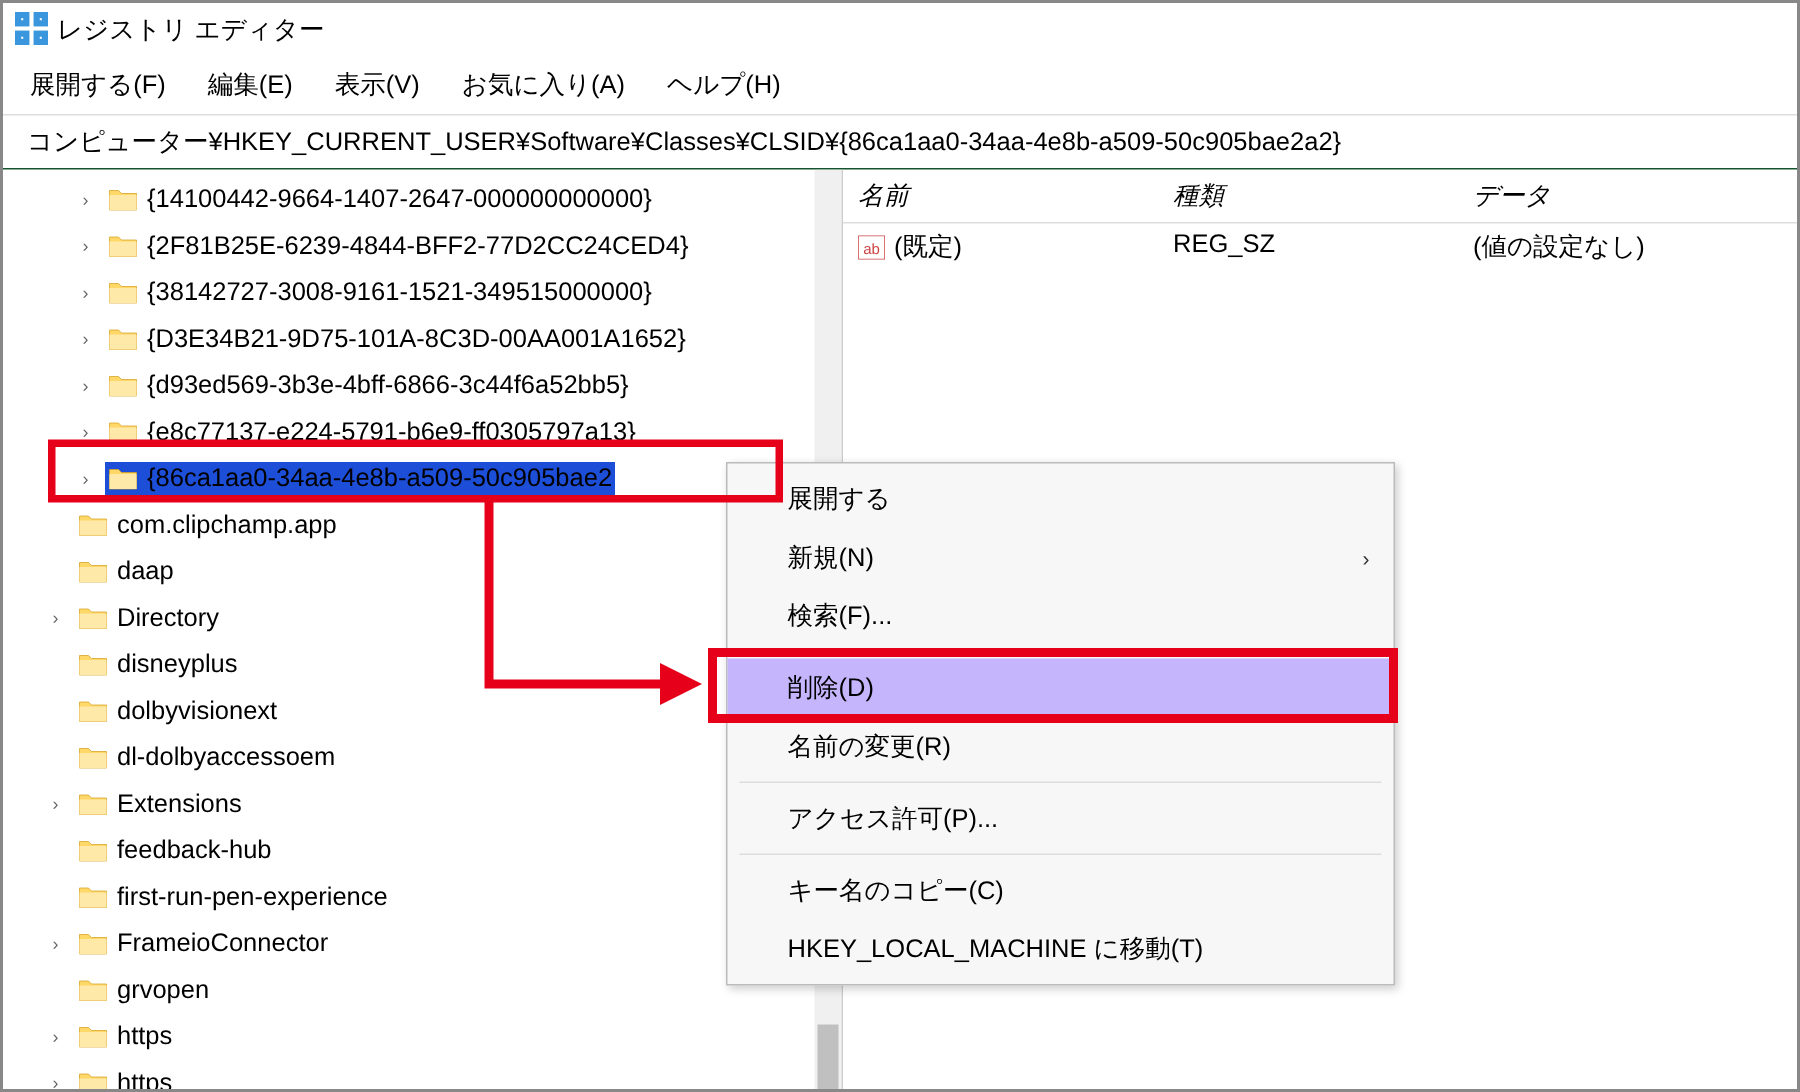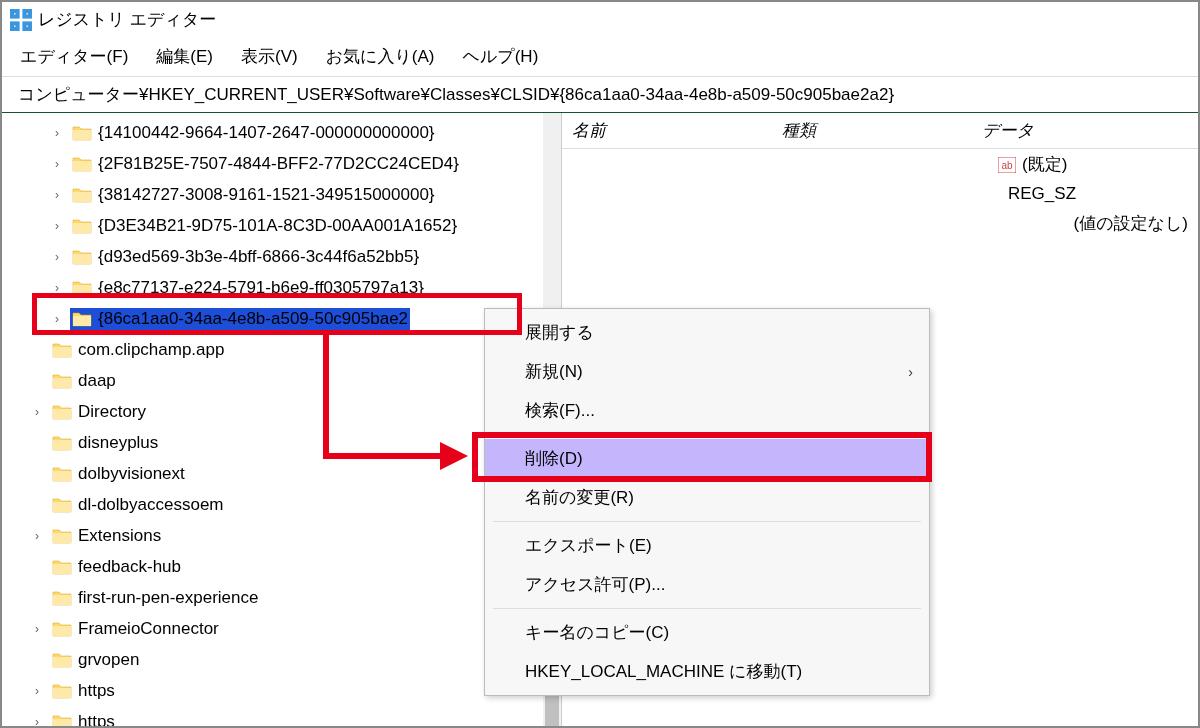--- a/index.html
+++ b/index.html
@@ -1,18 +1,18 @@
 <!DOCTYPE html>
 <html><head>
 <meta charset="utf-8">
 <style>
 * { margin: 0; padding: 0; box-sizing: border-box; }
 body { font-family: "Yu Gothic UI", "Meiryo", sans-serif; font-size: 17px; color: #000; background: #fff; width: 1200px; height: 728px; overflow: hidden; position: relative; }
 .window { width: 100%; height: 100%; display: flex; flex-direction: column; border: 2px solid #888; }
-.titlebar { display: flex; align-items: flex-end; padding: 6px 8px; gap: 6px; }
+.titlebar { display: flex; align-items: flex-start; padding: 6px 8px; gap: 6px; }
 .titlebar-icon { width: 22px; height: 22px; display: inline-flex; }
 .titlebar-icon svg { width: 100%; height: 100%; }
 .titlebar-text { font-size: 17px; }
 .menubar { display: flex; padding: 4px 6px; gap: 4px; border-bottom: 1px solid #ddd; }
 .menubar-item { padding: 4px 12px; cursor: default; }
 .addressbar { padding: 6px 16px; border-bottom: 1px solid #14532d; font-size: 17px; }
 .content { flex: 1; display: flex; overflow: hidden; }
 .tree-pane { width: 560px; border-right: 1px solid #ccc; overflow: hidden; position: relative; padding-top: 4px; }
 .tree-item { display: flex; align-items: center; height: 31px; padding-left: 28px; white-space: nowrap; }
 .tree-item.level2 { padding-left: 48px; }
@@ -22,21 +22,21 @@
 .folder-icon svg { width: 100%; height: 100%; }
 .tree-label { font-size: 17px; }
 .tree-item.selected .tree-label-wrap { background: #1d4ed8; }
 .tree-label-wrap { display: inline-flex; align-items: center; padding: 1px 2px; }
 .values-pane { flex: 1; display: flex; flex-direction: column; }
 .values-header { display: flex; border-bottom: 1px solid #ddd; font-style: italic; }
 .values-header-cell { padding: 6px 10px; font-size: 17px; }
 .col-name { width: 210px; }
 .col-type { width: 200px; }
 .col-data { flex: 1; }
-.values-row { display: flex; align-items: flex-end; flex-direction: column; }
+.values-row { display: flex; align-items: flex-start; }
 .values-row .col-name { display: flex; align-items: center; gap: 6px; padding: 4px 10px; }
 .ab-icon { width: 18px; height: 16px; display: inline-flex; }
 .ab-icon svg { width: 100%; height: 100%; }
 .values-row .col-type, .values-row .col-data { padding: 4px 10px; }
 .context-menu { position: absolute; left: 484px; top: 308px; width: 446px; background: #f7f7f7; border: 1px solid #bbb; box-shadow: 2px 2px 6px rgba(0,0,0,0.2); z-index: 50; padding: 4px 0; }
 .context-menu-item { padding: 8px 36px 8px 40px; font-size: 17px; cursor: default; position: relative; }
 .context-menu-item.hover { background: #c4b5fd; }
 .context-menu-sep { height: 1px; background: #ddd; margin: 4px 8px; }
 .submenu-arrow { position: absolute; right: 16px; top: 50%; transform: translateY(-50%); font-size: 14px; color: #333; }
 .red-box-1 { position: absolute; left: 32px; top: 293px; width: 490px; height: 42px; border: 5px solid #e6001a; z-index: 60; pointer-events: none; }
@@ -60,21 +60,21 @@
           <rect x="3" y="3" width="1" height="1" fill="#fff"></rect>
           <rect x="12" y="3" width="1" height="1" fill="#fff"></rect>
           <rect x="3" y="12" width="1" height="1" fill="#fff"></rect>
           <rect x="12" y="12" width="1" height="1" fill="#fff"></rect>
         </svg>
     </span>
     <span class="titlebar-text">レジストリ エディター</span>
   </div>
 
   <div class="menubar">
-    <div class="menubar-item">エディター(F)</div>
+    <div class="menubar-item">展開する(F)</div>
     <div class="menubar-item">編集(E)</div>
     <div class="menubar-item">表示(V)</div>
     <div class="menubar-item">お気に入り(A)</div>
     <div class="menubar-item">ヘルプ(H)</div>
   </div>
 
   <div class="addressbar">コンピューター¥HKEY_CURRENT_USER¥Software¥Classes¥CLSID¥{86ca1aa0-34aa-4e8b-a509-50c905bae2a2}</div>
 
   <div class="content">
     <div class="tree-pane" id="tree-pane">
@@ -92,21 +92,21 @@
         </div>
         <div class="tree-item level2">
           <span class="chevron">›</span>
           <span class="tree-label-wrap">
             <span class="folder-icon">
               <svg viewBox="0 0 20 16">
                 <path d="M1 2 L7 2 L9 4 L19 4 L19 15 L1 15 Z" fill="#ffd868" stroke="#d4a020" stroke-width="0.5"></path>
                 <path d="M1 5 L19 5 L19 15 L1 15 Z" fill="#ffe9a8"></path>
               </svg>
             </span>
-            <span class="tree-label">{2F81B25E-7507-4844-BFF2-77D2CC24CED4}</span>
+            <span class="tree-label">{2F81B25E-6239-4844-BFF2-77D2CC24CED4}</span>
           </span>
         </div>
         <div class="tree-item level2">
           <span class="chevron">›</span>
           <span class="tree-label-wrap">
             <span class="folder-icon">
               <svg viewBox="0 0 20 16">
                 <path d="M1 2 L7 2 L9 4 L19 4 L19 15 L1 15 Z" fill="#ffd868" stroke="#d4a020" stroke-width="0.5"></path>
                 <path d="M1 5 L19 5 L19 15 L1 15 Z" fill="#ffe9a8"></path>
               </svg>
@@ -346,21 +346,20 @@
 </div>
 
 <div class="context-menu" id="context-menu">
     <div class="context-menu-item">展開する</div>
     <div class="context-menu-item">新規(N)<span class="submenu-arrow">›</span></div>
     <div class="context-menu-item">検索(F)...</div>
     <div class="context-menu-sep"></div>
     <div class="context-menu-item hover">削除(D)</div>
     <div class="context-menu-item">名前の変更(R)</div>
     <div class="context-menu-sep"></div>
-    <div class="context-menu-item">エクスポート(E)</div>
     <div class="context-menu-item">アクセス許可(P)...</div>
     <div class="context-menu-sep"></div>
     <div class="context-menu-item">キー名のコピー(C)</div>
     <div class="context-menu-item">HKEY_LOCAL_MACHINE に移動(T)</div>
   </div>
 
 <div class="red-box-1"></div>
 <div class="red-box-2"></div>
 <div class="red-arrow">
   <svg width="160" height="140">

